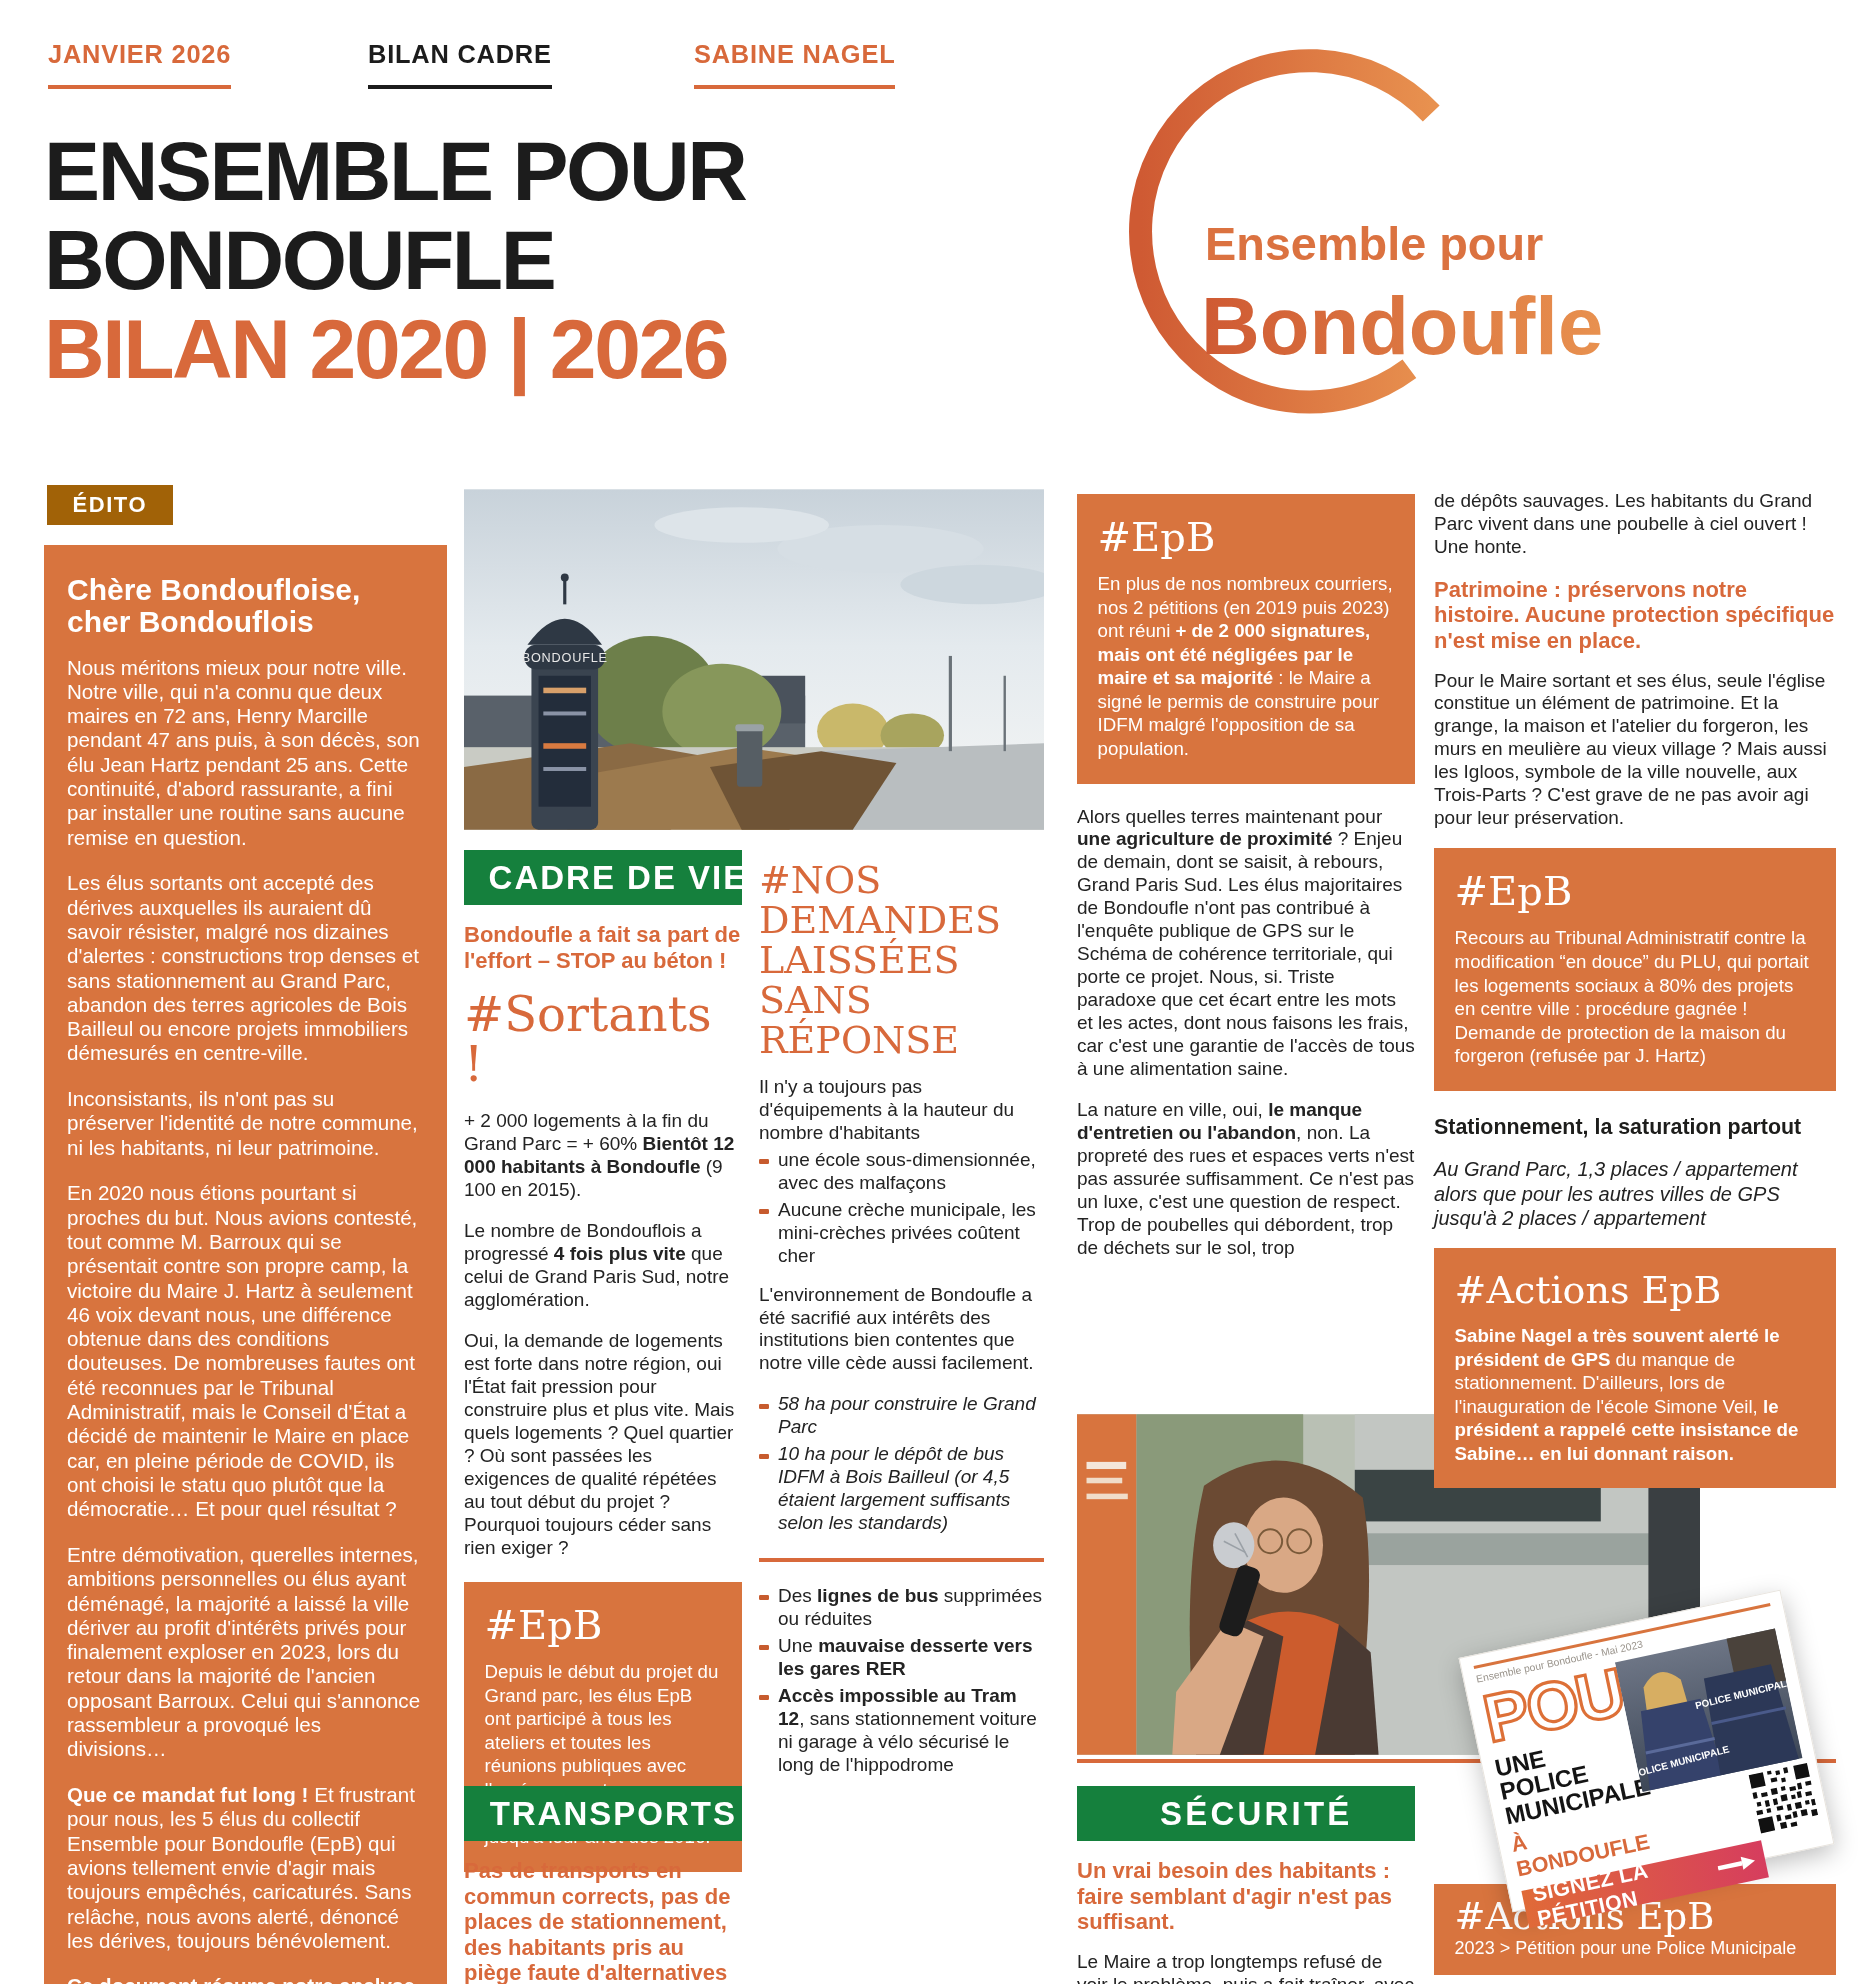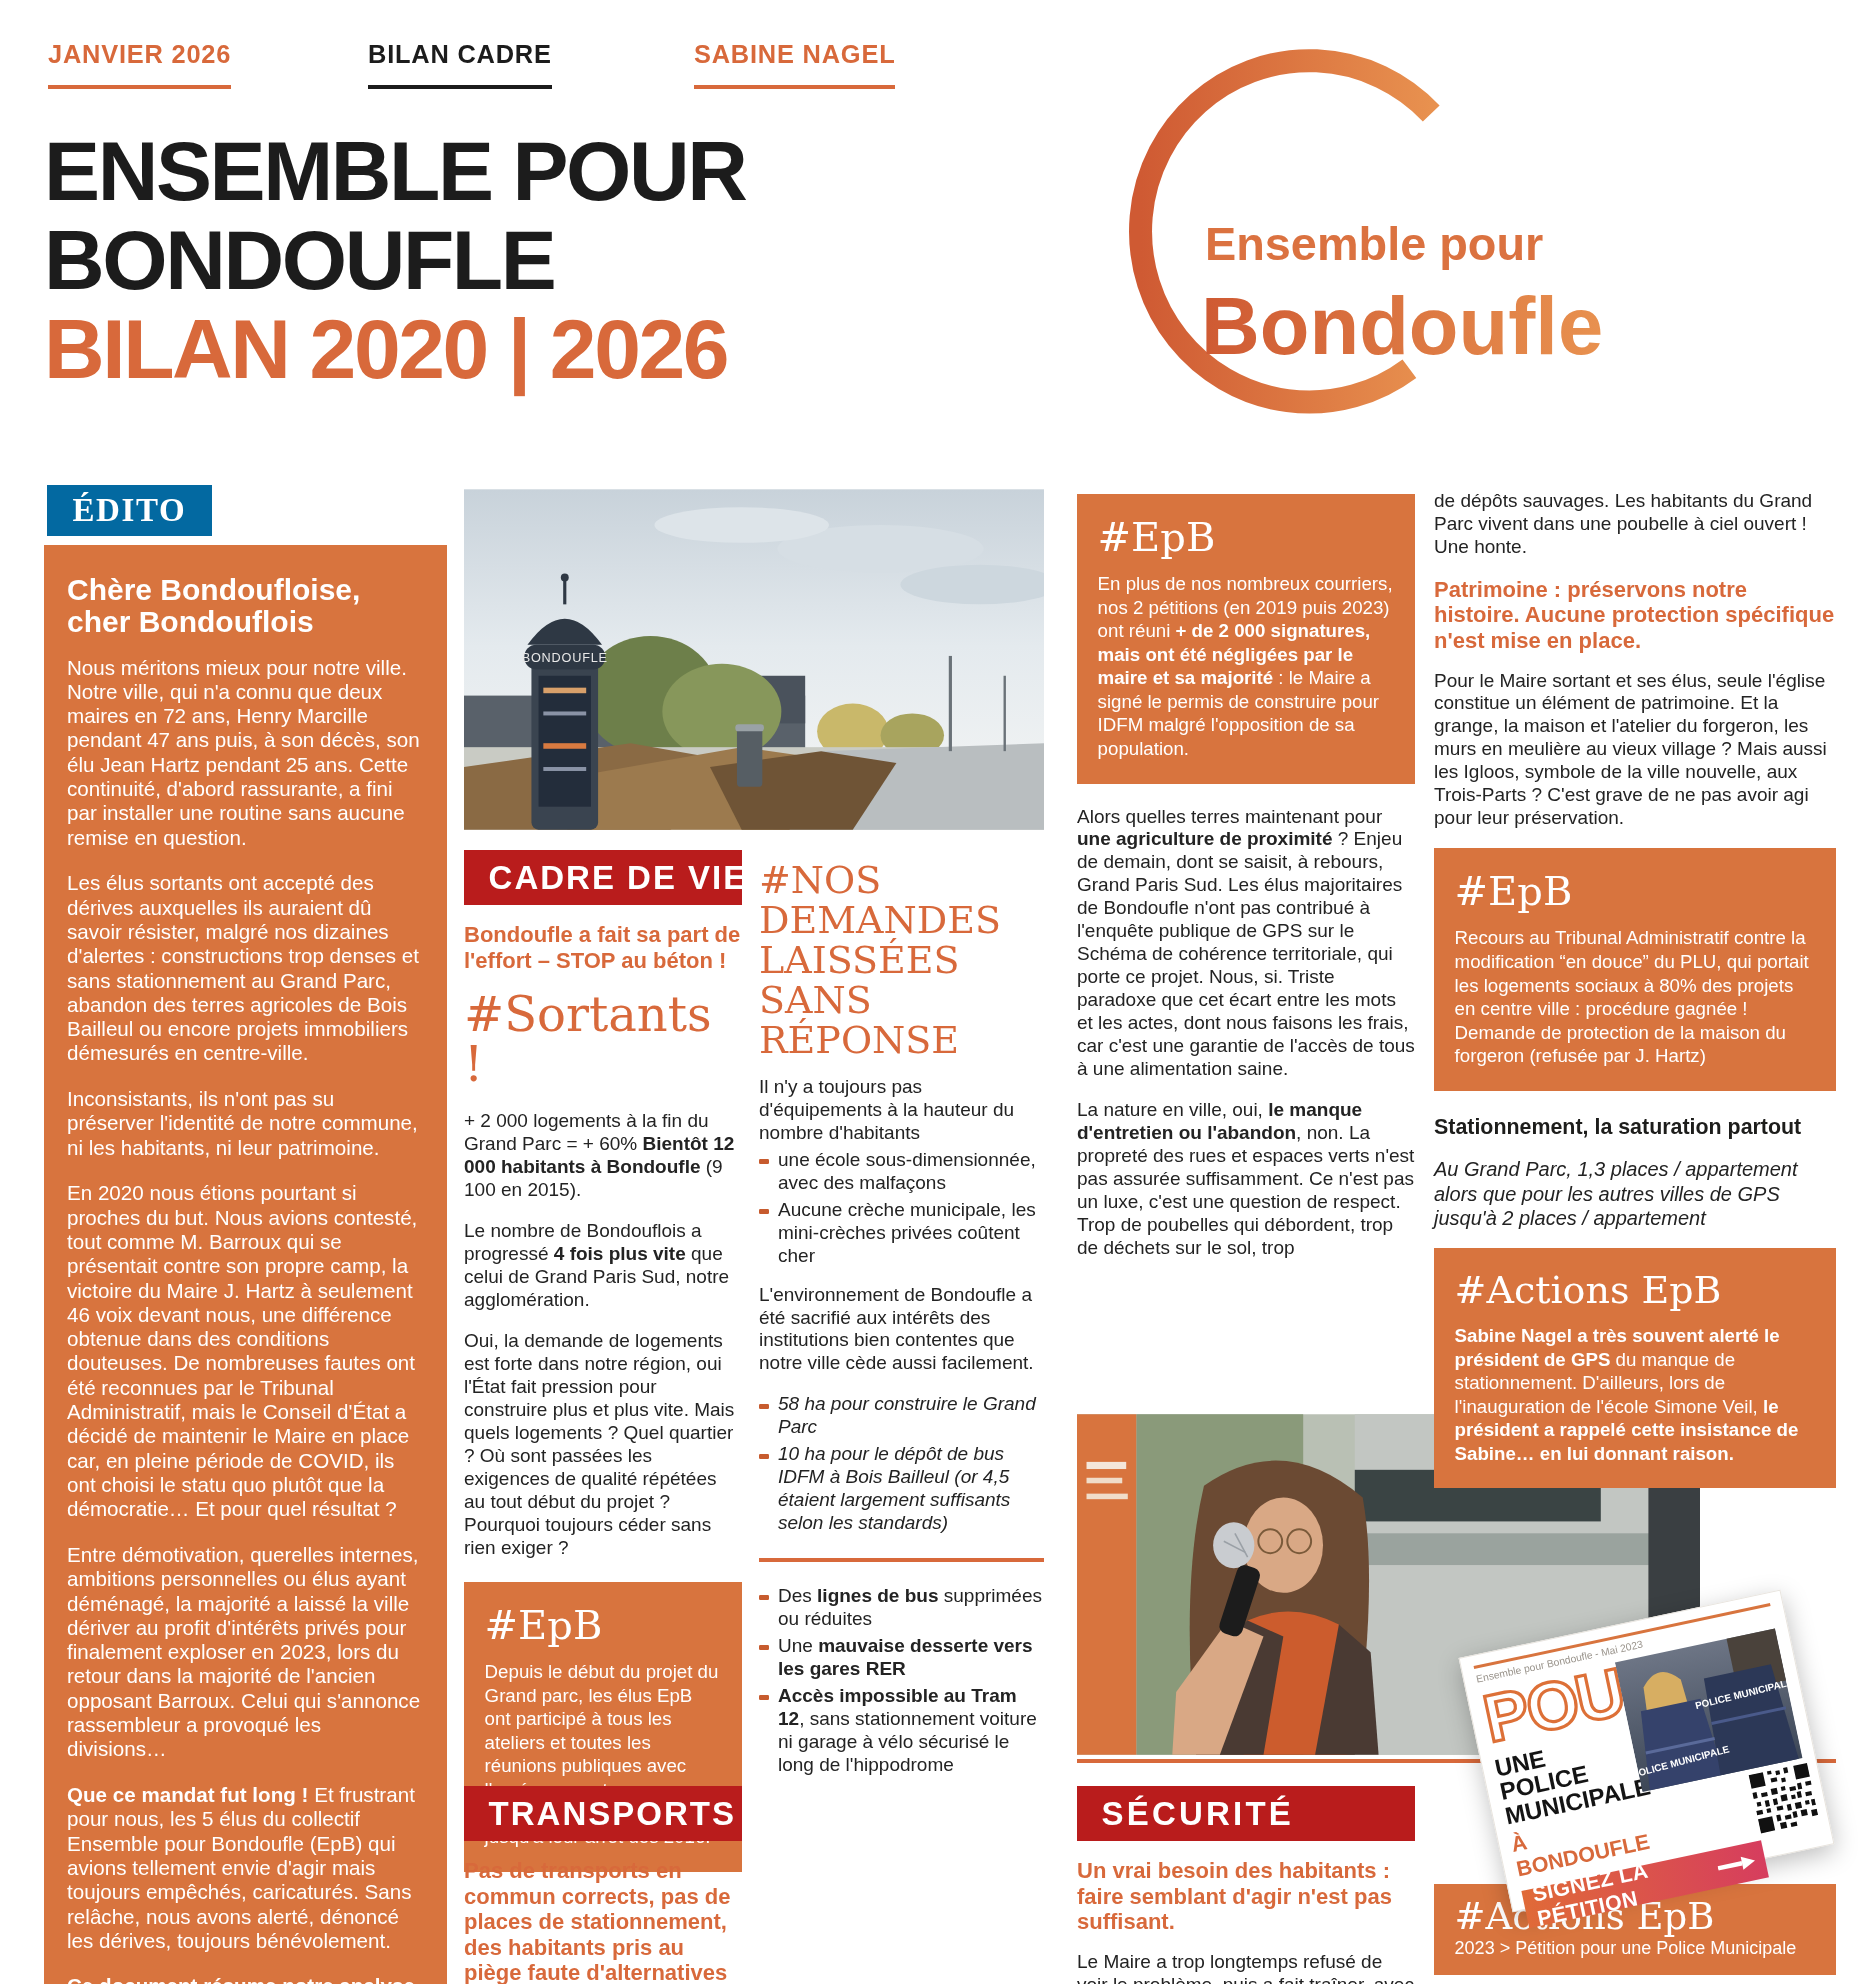--- a/index.html
+++ b/index.html
@@ -8,35 +8,35 @@
     font-family:"Liberation Sans",sans-serif;color:#222;
   }
   
   .kicker{position:absolute;top:40px;display:inline-block;}
   .k-label{font-size:25.4px;font-weight:700;letter-spacing:0.8px;color:#D8693B;white-space:nowrap;}
   .k-label.dark{color:#1c1c1c;}
   .k-line{height:3.6px;background:#D8693B;margin-top:16px;}
   .k-line.dark{background:#1c1c1c;}
   .big-title{position:absolute;left:44px;top:127px;font-weight:800;font-size:84px;line-height:1.06;letter-spacing:-2.4px;color:#1c1c1c;white-space:nowrap;}
   .big-title .accent-line{color:#D8693B;}
-  .band{background:#b91c1c;color:#fff;font-weight:800;font-size:33px;letter-spacing:2px;padding:8.7px 4px 8.7px 24.6px;white-space:nowrap;}
+  .band{background:#15803d;color:#fff;font-weight:800;font-size:33px;letter-spacing:2px;padding:8.7px 4px 8.7px 24.6px;white-space:nowrap;text-align:center;}
   .lead{color:#D8693B;font-weight:800;font-size:22px;line-height:1.16;margin:16.7px 0 16px;}
   .col p.body, .col .body{font-size:19px;line-height:1.21;color:#232323;margin:0 0 18px;}
   .col .sub{font-size:20px;font-weight:800;color:#1d1d1b;line-height:1.15;margin:0 0 17.5px;}
   .epb-box{background:#D8743E;color:#fff;padding:23px 20.6px;margin:22px 0 0;}
   .epb-box .epb-title{font-family:"DejaVu Serif",serif;font-size:40px;line-height:1;margin:0 0 15px;}
   .epb-box .body{color:#fff !important;font-size:18.7px;line-height:1.26;margin:0 0 16px;}
   .epb-box .body:last-child{margin-bottom:0;}
   .hash-serif{font-family:"DejaVu Serif",serif;color:#D8693B;font-size:48px;line-height:1.05;margin:7.1px 0 20.6px;}
   .li{position:relative;padding-left:19px;font-size:19px;line-height:1.21;color:#232323;margin:0 0 4px;}
   .li::before{content:"";position:absolute;left:0;top:10.3px;width:10.3px;height:4.8px;border-radius:1.2px;background:#C75B2E;}
   .divider{height:3.6px;background:#D8693B;margin:23px 0;}
   
   .col{position:absolute;}
-  #col1-label{position:absolute;left:47px;top:485px;background:#0369a1;color:#fff;font-size:33px;font-weight:800;letter-spacing:1.6px;padding:7.1px 25.4px;font-family:Liberation Serif, serif;}
+  #col1-label{position:absolute;left:47px;top:485px;background:#a16207;color:#fff;font-size:22px;font-weight:800;letter-spacing:1.6px;padding:7.1px 25.4px;}
   #col1-box{position:absolute;left:44px;top:545px;width:403px;height:1655px;background:#D8743E;color:#fff;
     padding:29px 23px;box-sizing:border-box;font-size:20.6px;line-height:1.18;}
   #col1-box h2{font-size:30px;line-height:1.06;font-weight:800;margin:0 0 18px;color:#fff;}
   #col1-box p{margin:0 0 21.4px;}
   
   .photo{position:absolute;overflow:hidden;}
   .rule-secu{position:absolute;left:1077px;top:1759px;width:759px;height:3.6px;background:#D8693B;z-index:1;}
   
   .flyer{position:absolute;left:1482px;top:1621px;width:329px;height:260px;background:#fff;z-index:6;
     transform:rotate(-12deg);box-shadow:0 7.1px 24px rgba(0,0,0,.25);border:0.8px solid #e8e4de;box-sizing:border-box;padding:10.3px 12px;}

